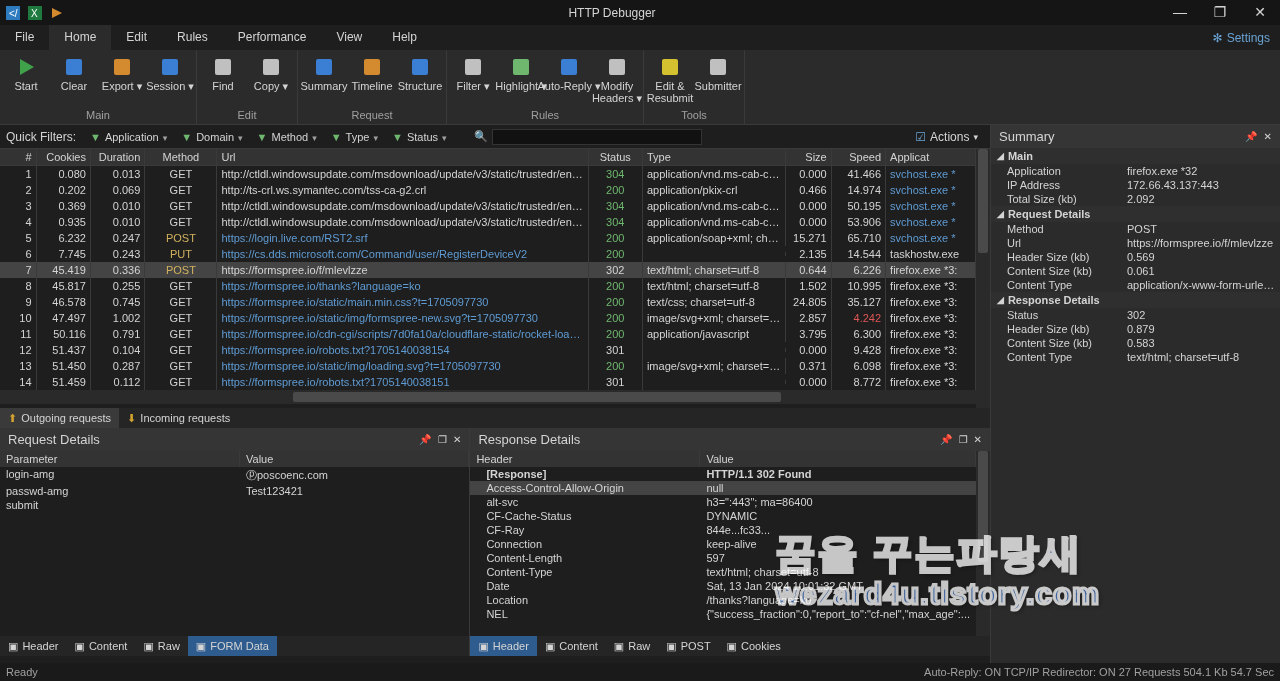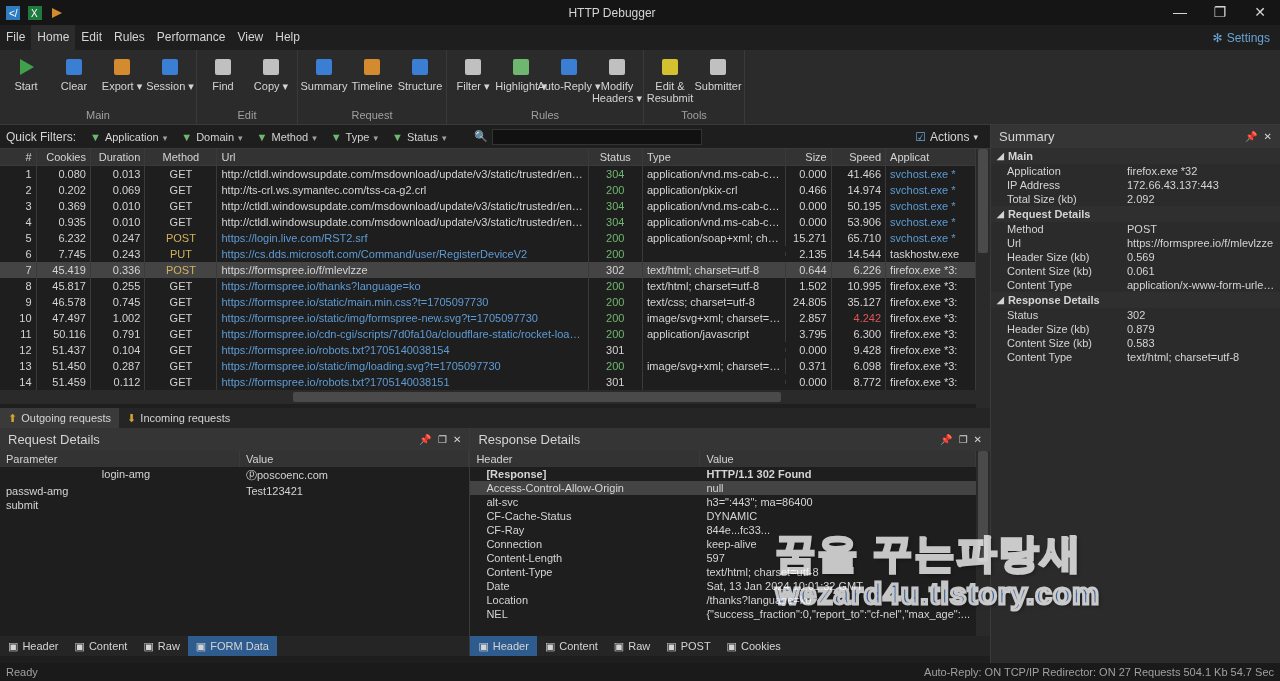--- a/index.html
+++ b/index.html
@@ -31,21 +31,21 @@
     position: relative;
   }
   
   .titlebar { height: 25px; display:flex; align-items:center; background: var(--bg-darker); }
   .titlebar .ql { display:flex; gap:8px; padding-left:6px; }
   .titlebar .title { flex:1; text-align:center; font-size:12px; }
   .titlebar .winbtns { display:flex; }
   .titlebar .winbtn { width:40px; text-align:center; line-height:25px; font-size:14px;}
   
   .menubar { height:25px; display:flex; align-items:stretch; background: var(--bg-dark); }
-  .menubar .mitem { padding:0 6px; line-height:25px; }
+  .menubar .mitem { padding:0 15px; line-height:25px; }
   .menubar .mitem.active { background: var(--bg-panel); }
   .menubar .spacer { flex:1; }
   .settings { display:flex; align-items:center; gap:4px; padding-right:10px; color:#6aa3d4;}
   
   .ribbon { height:75px; display:flex; background: var(--bg-panel); border-bottom:1px solid var(--border);}
   .rgroup { display:flex; flex-direction:column; align-items:stretch; border-right:1px solid var(--border);}
   .rgroup .btns { flex:1; display:flex; align-items:flex-start; padding:4px 2px 0;}
   .rbtn { display:flex; flex-direction:column; align-items:center; width:48px; padding:2px 2px; gap:2px;}
   .rbtn svg, .rbtn .glyph { width:22px; height:22px; }
   .rbtn .lbl { font-size:11px; text-align:center; line-height:12px;}
@@ -555,21 +555,21 @@
             <span>❐</span>
             <span>✕</span>
           </span>
       </div>
       <div class="dhead">
         <div class="dh" style="flex:0 0 240px;">Parameter</div>
         <div class="dh">Value</div>
       </div>
       <div id="req-rows" style="flex:1;">
           <div class="drow">
-            <div class="k" style="flex:0 0 240px;text-align:center;">login-amg</div>
+            <div class="k" style="flex:0 0 240px;">login-amg</div>
             <div class="v">ⓟposcoenc.com</div>
           </div>
           <div class="drow">
             <div class="k" style="flex:0 0 240px;">passwd-amg</div>
             <div class="v">Test123421</div>
           </div>
           <div class="drow">
             <div class="k" style="flex:0 0 240px;">submit</div>
             <div class="v"></div>
           </div>

